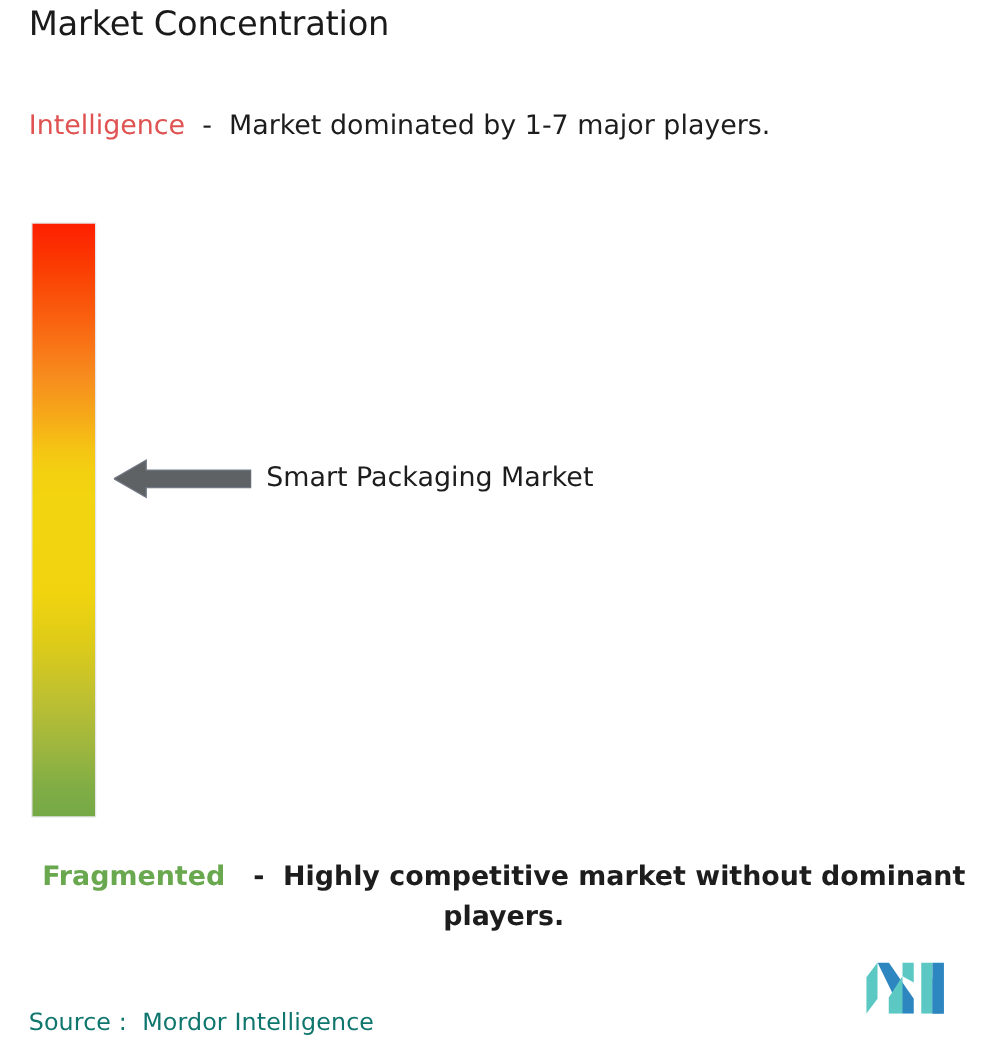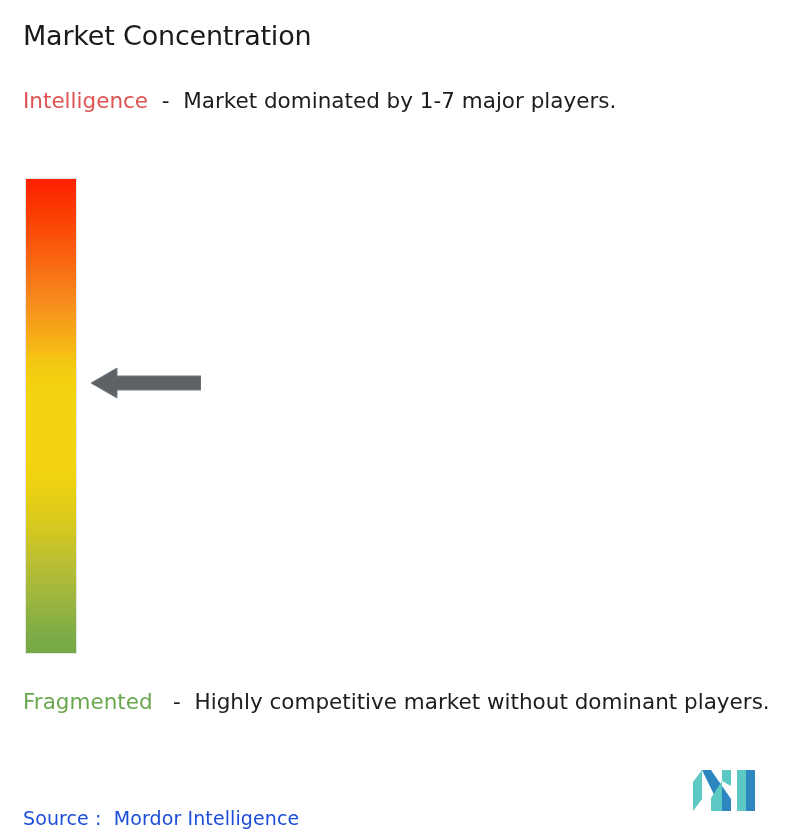--- a/index.html
+++ b/index.html
@@ -13,21 +13,21 @@
     height: 834px;
     position: relative;
     font-family: "DejaVu Sans", sans-serif;
     overflow: hidden;
   }
 
   
   #page-title {
     position: absolute;
     left: 23px;
-    top: 20px;
+    top: 4px;
     font-size: 27px;
     font-weight: 400;
     color: #1a1a1a;
     letter-spacing: -0.2px;
     white-space: nowrap;
   }
 
   
   #consolidated-caption {
     position: absolute;
@@ -97,34 +97,35 @@
 
   
   #fragmented-caption {
     position: absolute;
     left: 23px;
     top: 686px;
     width: 760px;
     font-size: 21.5px;
     line-height: 32px;
     color: #1d1d1d;
-    font-weight: 400;
+    font-weight: 700;
+    text-align: center;
   }
   #fragmented-caption .kw-fragmented {
     color: #6aa84f;
   }
   #fragmented-caption .kw-sep { white-space: pre; }
 
   
   #source-line {
     position: absolute;
     left: 23px;
     top: 807px;
     font-size: 19px;
-    color: #1d4ed8;
+    color: #0f766e;
     white-space: pre;
     letter-spacing: 0.1px;
   }
   #brand-logo {
     position: absolute;
     left: 693px;
     top: 770px;
     width: 72px;
     height: 41px;
   }
@@ -138,20 +139,21 @@
 <div id="consolidated-caption">
   <span class="kw-consolidated">Intelligence</span><span class="kw-sep">  -  </span><span>Market dominated by 1-7 major players.</span>
 </div>
 
 <div id="gradient-bar"></div>
 
 <div id="market-pointer">
   <svg id="pointer-arrow" viewBox="0 0 110 34">
     <polygon points="0,17 26,2 26,10 110,10 110,24 26,24 26,32" fill="#5F6265" stroke="#737a87" stroke-width="1"></polygon>
   </svg>
+  <span id="pointer-label">Smart Packaging Market</span>
 </div>
 
 <div id="fragmented-caption">
   <span class="kw-fragmented">Fragmented</span><span class="kw-sep">   -  </span><span>Highly competitive market without dominant players.</span>
 </div>
 
 <div id="source-line">Source :  Mordor Intelligence</div>
 
 <div id="brand-logo">
   <svg width="72" height="41" viewBox="0 0 72 41">

